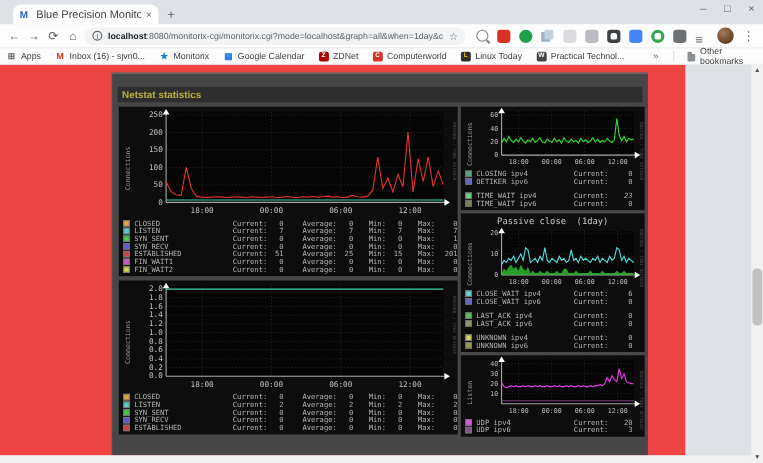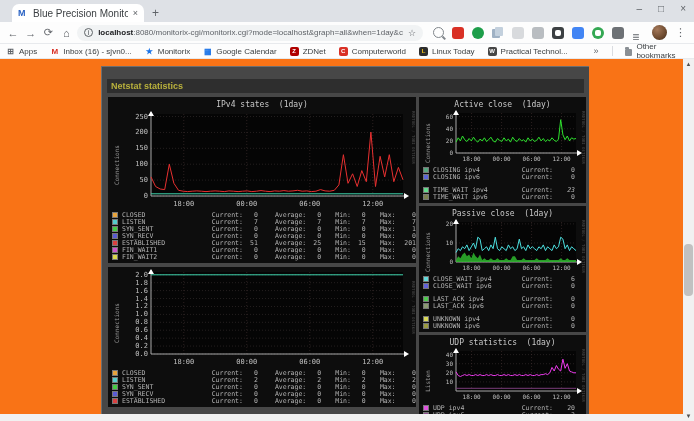--- a/index.html
+++ b/index.html
@@ -52,21 +52,21 @@
     font-weight:bold; flex-shrink:0; }
   .bm-spacer { flex:1; }
   .bm-overflow { font-size:9px; color:#5f6368; }
   .bm-sep { width:1px; height:10px; background:#dadce0; }
   .folder-ic { width:10px; height:7px; background:#8a8f94; border-radius:1px; position:relative; margin-top:2px; }
   .folder-ic::before { content:""; position:absolute; left:0; top:-2px; width:4px; height:2px; background:#8a8f94;
     border-radius:1px 1px 0 0; }
   .bm-other { display:flex; align-items:center; gap:4px; font-size:8px; color:#3c4043; margin-right:14px; }
 
   
-  .viewport { position:absolute; left:0; top:59px; width:683px; height:355px; background:#f97316; overflow:hidden; }
+  .viewport { position:absolute; left:0; top:59px; width:623px; height:355px; background:#ef4444; overflow:hidden; }
   .content-panel { position:absolute; left:101px; top:7px; width:488px; height:348px; background:#474747;
     border-top:1px solid #6e6e6e; border-left:1px solid #6e6e6e; }
   .section-header { margin:12px 5px 0 5px; height:14px; background:#2e2e2e; display:flex; align-items:center; padding-left:4px; }
   .section-title { color:#b9b13c; font-size:9px; font-weight:bold; font-family:"Liberation Sans",sans-serif; }
   .cols { display:flex; gap:3px; padding:4px 3px 0 6px; align-items:flex-start; }
   .col-left { width:308px; display:flex; flex-direction:column; gap:4px; }
   .col-right { width:167px; display:flex; flex-direction:column; gap:3px; }
 
   .graph-box { background:#0d0d0d; position:relative; overflow:hidden; }
   .g-title { text-align:center; color:#c8c8c8; font-family:"DejaVu Sans Mono",monospace; font-size:8px;
@@ -189,21 +189,20 @@
     </div>
 
   <div class="viewport">
     <div class="content-panel">
       <div class="section-header">
         <span class="section-title">Netstat statistics</span>
       </div>
       <div class="cols">
         <div class="col-left" id="col-left">
             <div class="graph-box">
-              <div class="g-title">IPv4 states  (1day)</div>
               <div class="g-body">
                 <div class="g-ylabel">
                   <span>Connections</span>
                 </div>
                 <svg width="296" height="100">
                   <rect x="32" y="5" width="252" height="82" fill="#050505"></rect>
                   <line x1="32" y1="87" x2="284" y2="87" stroke="#3a3232" stroke-width="0.6" stroke-dasharray="1,2"></line>
                   <text x="29" y="89" font-size="7" text-anchor="end">0</text>
                   <line x1="32" y1="71.10852713178295" x2="284" y2="71.10852713178295" stroke="#3a3232" stroke-width="0.6" stroke-dasharray="1,2"></line>
                   <text x="29" y="73.10852713178295" font-size="7" text-anchor="end">50</text>
@@ -423,21 +422,20 @@
                   <span class="lg-lab" style="width: 32px;">Min:</span>
                   <span class="lg-val" style="width: 16px;">0</span>
                   <span class="lg-lab" style="width: 32px;">Max:</span>
                   <span class="lg-val" style="width: 22px;">0</span>
                 </div>
               </div>
             </div>
           </div>
         <div class="col-right" id="col-right">
             <div class="graph-box">
-              <div class="g-title">Active close  (1day)</div>
               <div class="g-body">
                 <div class="g-ylabel">
                   <span>Connections</span>
                 </div>
                 <svg width="154" height="55">
                   <rect x="26" y="4" width="120" height="40" fill="#050505"></rect>
                   <line x1="26" y1="44" x2="146" y2="44" stroke="#3a3232" stroke-width="0.6" stroke-dasharray="1,2"></line>
                   <text x="23" y="46" font-size="6" text-anchor="end">0</text>
                   <line x1="26" y1="31.87878787878788" x2="146" y2="31.87878787878788" stroke="#3a3232" stroke-width="0.6" stroke-dasharray="1,2"></line>
                   <text x="23" y="33.878787878787875" font-size="6" text-anchor="end">20</text>
@@ -463,21 +461,21 @@
               <div class="g-watermark">RRDTOOL / TOBI OETIKER</div>
               <div class="legend">
                 <div class="lg-row">
                   <span class="lg-sw" style="background: rgb(87, 168, 127);"></span>
                   <span class="lg-name small">CLOSING ipv4</span>
                   <span class="lg-lab" style="width: 46px;">Current:</span>
                   <span class="lg-val" style="width: 22px;">0</span>
                 </div>
                 <div class="lg-row">
                   <span class="lg-sw" style="background: rgb(91, 102, 217);"></span>
-                  <span class="lg-name small">CLOSING ipv6</span>
+                  <span class="lg-name small">OETIKER ipv6</span>
                   <span class="lg-lab" style="width: 46px;">Current:</span>
                   <span class="lg-val" style="width: 22px;">0</span>
                 </div>
                 <div class="lg-gap"></div>
                 <div class="lg-row">
                   <span class="lg-sw" style="background: rgb(99, 217, 138);"></span>
                   <span class="lg-name small">TIME_WAIT ipv4</span>
                   <span class="lg-lab" style="width: 46px;">Current:</span>
                   <span class="lg-val" style="width: 22px; font-style: italic;">23</span>
                 </div>
@@ -555,21 +553,20 @@
                 </div>
                 <div class="lg-row">
                   <span class="lg-sw" style="background: rgb(154, 154, 64);"></span>
                   <span class="lg-name small">UNKNOWN ipv6</span>
                   <span class="lg-lab" style="width: 46px;">Current:</span>
                   <span class="lg-val" style="width: 22px;">0</span>
                 </div>
               </div>
             </div>
             <div class="graph-box">
-              <div class="g-title">UDP statistics  (1day)</div>
               <div class="g-body">
                 <div class="g-ylabel">
                   <span>Listen</span>
                 </div>
                 <svg width="154" height="55">
                   <rect x="26" y="4" width="120" height="40" fill="#050505"></rect>
                   <line x1="26" y1="34.90909090909091" x2="146" y2="34.90909090909091" stroke="#3a3232" stroke-width="0.6" stroke-dasharray="1,2"></line>
                   <text x="23" y="36.90909090909091" font-size="6" text-anchor="end">10</text>
                   <line x1="26" y1="25.81818181818182" x2="146" y2="25.81818181818182" stroke="#3a3232" stroke-width="0.6" stroke-dasharray="1,2"></line>
                   <text x="23" y="27.81818181818182" font-size="6" text-anchor="end">20</text>

